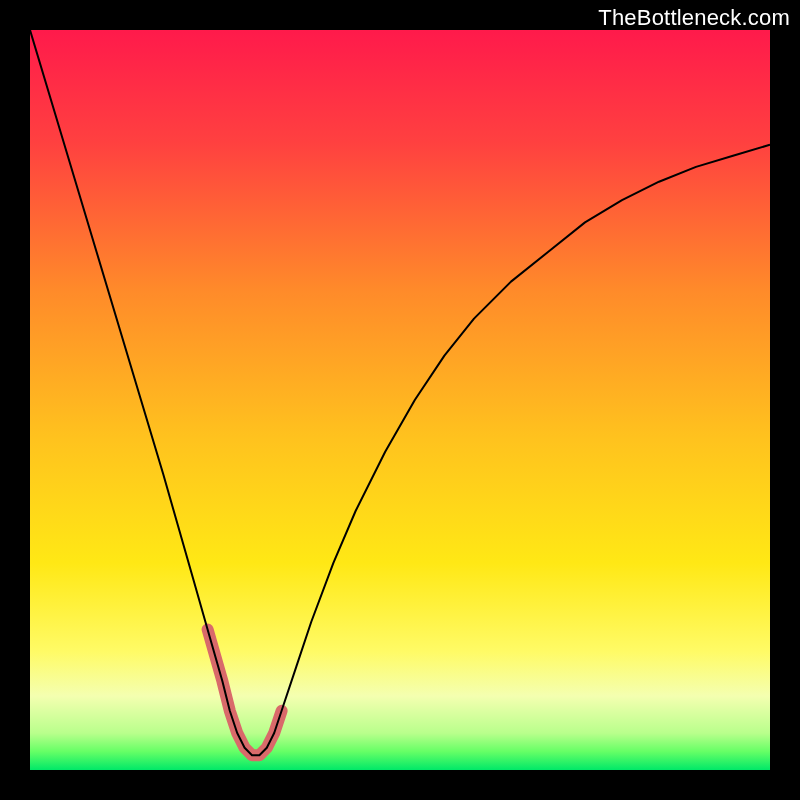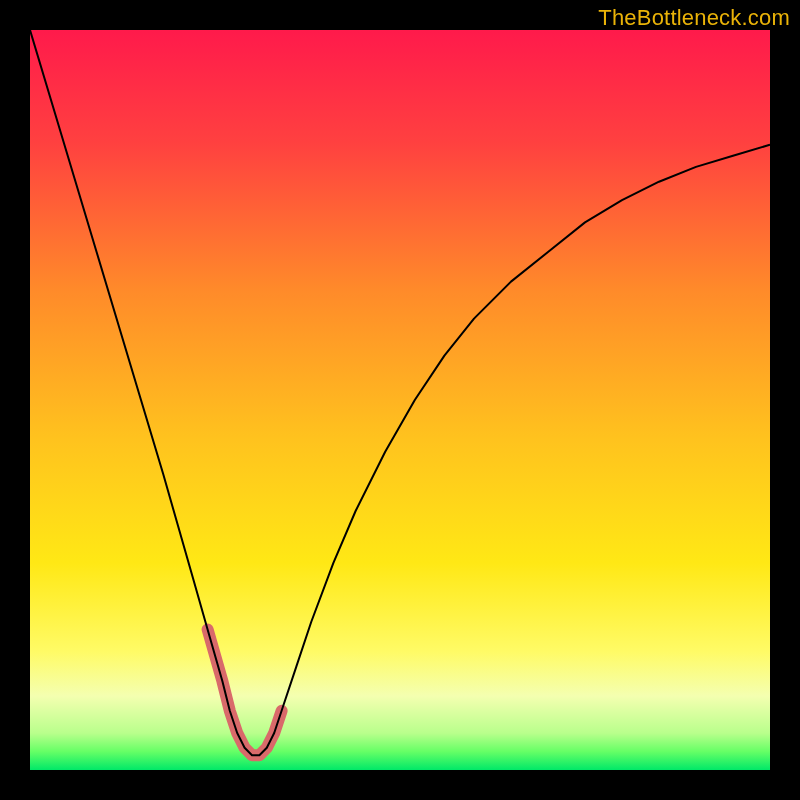--- a/index.html
+++ b/index.html
@@ -16,21 +16,21 @@
     left: 0;
     top: 0;
     width: 800px;
     height: 800px;
     background: #000;
   }
   .watermark {
     position: absolute;
     top: 5px;
     right: 10px;
-    color: #eab308;
+    color: #ffffff;
     font-size: 22px;
     font-weight: 500;
     letter-spacing: 0.2px;
     z-index: 20;
   }
   svg.plot {
     position: absolute;
     left: 30px;
     top: 30px;
     width: 740px;

